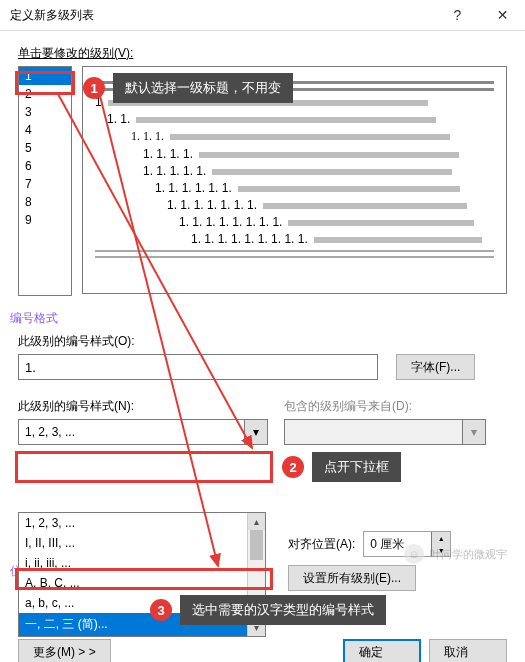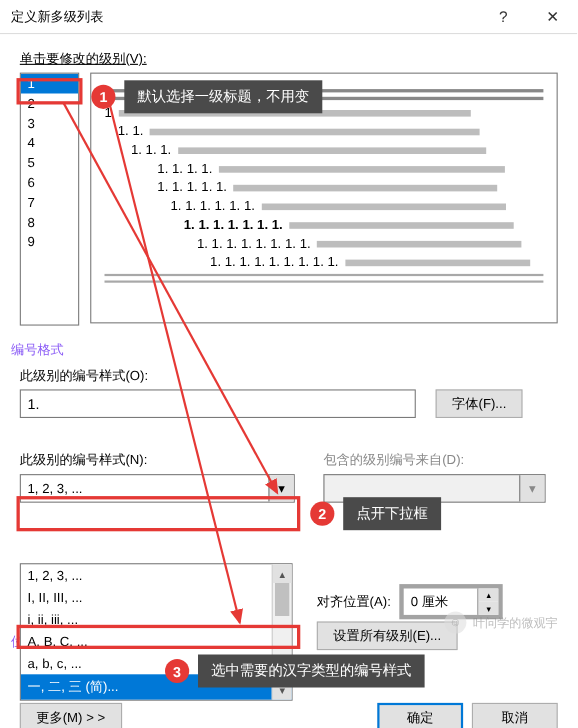--- a/index.html
+++ b/index.html
@@ -13,33 +13,33 @@
 .level-list{width:52px;height:228px;border:1px solid #7a7a7a;background:#fff;overflow:hidden}
 .level-list .item{padding:2px 6px}
 .level-list .item.sel{background:#0078d7;color:#fff}
 .preview{flex:1;height:228px;border:1px solid #7a7a7a;background:#fff;padding:10px 12px;box-sizing:border-box;overflow:hidden}
 .preview .ln{height:2px;background:#a8a8a8;margin:4px 0}
 .preview .ln.thick{height:3px;background:#888}
 .preview .pli{font-size:12px;margin:3px 0;white-space:nowrap}
 .preview .bar{display:inline-block;vertical-align:middle;height:6px;background:#bdbdbd;margin-left:6px}
 .section-title{margin:14px 0 6px -8px;color:#8b5cf6}
 .format-input{width:360px;height:26px;border:1px solid #7a7a7a;padding:2px 6px;box-sizing:border-box;font-size:13px}
-.winbtn{height:26px;border:1px solid #adadad;background:#e1e1e1;padding:0 14px;font-size:12px;display:inline-flex;align-items:center;justify-content:center}
+.winbtn{height:26px;border:1px solid #adadad;background:#e1e1e1;padding:0 14px;font-size:12px;display:inline-flex;align-items:center;justify-content:flex-start}
 .winbtn.primary{border:2px solid #0078d7}
 .combo{display:flex;width:248px;height:24px;border:1px solid #7a7a7a;background:#fff}
 .combo .val{flex:1;padding:2px 6px;display:flex;align-items:center}
 .combo .arrow{width:22px;display:flex;align-items:center;justify-content:center;border-left:1px solid #7a7a7a;background:#e1e1e1}
 .combo.disabled{background:#f0f0f0;color:#888}
 .dropdown{position:absolute;left:18px;top:481px;width:248px;border:1px solid #7a7a7a;background:#fff;z-index:5;box-sizing:border-box}
 .dropdown .opt{padding:3px 6px}
 .dropdown .opt.hl{background:#0078d7;color:#fff}
 .dropdown .sb{position:absolute;right:0;top:0;bottom:0;width:17px;background:#f0f0f0;border-left:1px solid #ccc}
 .dropdown .sb .a{height:17px;display:flex;align-items:center;justify-content:center;font-size:10px;color:#555;background:#e1e1e1}
 .dropdown .sb .thumb{position:absolute;top:17px;left:2px;right:2px;height:30px;background:#c0c0c0}
-.spin{display:flex;width:86px;height:24px;border:4px solid #a3a3a3}
+.spin{display:flex;width:86px;height:24px;border:1px solid #a3a3a3}
 .spin .sv{flex:1;padding:2px 6px;display:flex;align-items:center}
 .spin .sbtns{width:18px;display:flex;flex-direction:column;border-left:1px solid #7a7a7a}
 .spin .sbtns div{flex:1;display:flex;align-items:center;justify-content:center;background:#e1e1e1;font-size:8px}
 .redbox{position:absolute;border:3px solid #e53935;box-sizing:border-box;pointer-events:none;z-index:10}
 .callout{position:absolute;display:flex;align-items:center;z-index:20}
 .num{width:22px;height:22px;border-radius:50%;background:#e53935;color:#fff;font-size:13px;display:flex;align-items:center;justify-content:center;font-weight:bold;flex-shrink:0}
 .tip{background:#4a4a4a;color:#fff;padding:6px 12px;font-size:13px;margin-left:8px;white-space:nowrap}
 svg.arrow-svg{position:absolute;pointer-events:none;z-index:8}
 .footer-row{margin-top:18px;display:flex;align-items:center}
 .watermark{position:absolute;right:18px;bottom:16px;display:flex;align-items:center;gap:6px;opacity:.55;color:#888;font-size:11px}
@@ -70,43 +70,43 @@
           <div class="item">6</div>
           <div class="item">7</div>
           <div class="item">8</div>
           <div class="item">9</div>
         </div>
       <div class="preview" id="preview">
         <div class="ln thick"></div>
           <div class="ln thick"></div>
       <div class="pli" style="margin-left: 0px;">1<span class="bar" style="width: 320px;"></span></div>
           <div class="pli" style="margin-left: 12px;">1. 1.<span class="bar" style="width: 300px;"></span></div>
-          <div class="pli" style="margin-left: 24px;">1. 1. 1.<span class="bar" style="width: 280px;"></span></div>
+          <div class="pli" style="margin-left: 36px; font-family: Liberation Serif, serif;">1. 1. 1.<span class="bar" style="width: 280px;"></span></div>
           <div class="pli" style="margin-left: 48px;">1. 1. 1. 1.<span class="bar" style="width: 260px;"></span></div>
           <div class="pli" style="margin-left: 48px;">1. 1. 1. 1. 1.<span class="bar" style="width: 240px;"></span></div>
           <div class="pli" style="margin-left: 60px;">1. 1. 1. 1. 1. 1.<span class="bar" style="width: 222px;"></span></div>
-          <div class="pli" style="margin-left: 72px; font-weight: bold;">1. 1. 1. 1. 1. 1. 1.<span class="bar" style="width: 204px;"></span></div>
+          <div class="pli" style="margin-left: 72px;">1. 1. 1. 1. 1. 1. 1.<span class="bar" style="width: 204px;"></span></div>
           <div class="pli" style="margin-left: 84px;">1. 1. 1. 1. 1. 1. 1. 1.<span class="bar" style="width: 186px;"></span></div>
           <div class="pli" style="margin-left: 96px;">1. 1. 1. 1. 1. 1. 1. 1. 1.<span class="bar" style="width: 168px;"></span></div>
           <div class="ln"></div>
           <div class="ln"></div>
         </div>
     </div>
 
     <div class="section-title">编号格式</div>
 
     <div class="lbl"><span>此级别的编号样式(O):</span></div>
     <div class="row" style="align-items:center;gap:18px">
       <input class="format-input" value="1." style="">
       <button class="winbtn">
           <span>字体(F)...</span>
         </button>
     </div>
 
-    <div class="row" style="margin-top:24px;gap:28px">
+    <div class="row" style="margin-top:12px;gap:18px">
       <div style="width:248px">
         <div class="lbl"><span>此级别的编号样式(N):</span></div>
         <div class="combo">
           <div class="val">1, 2, 3, ...</div>
           <div class="arrow">▾</div>
         </div>
       </div>
       <div style="flex:1">
         <div class="lbl" style="color:#888"><span>包含的级别编号来自(D):</span></div>
         <div class="combo disabled" style="width:200px">

